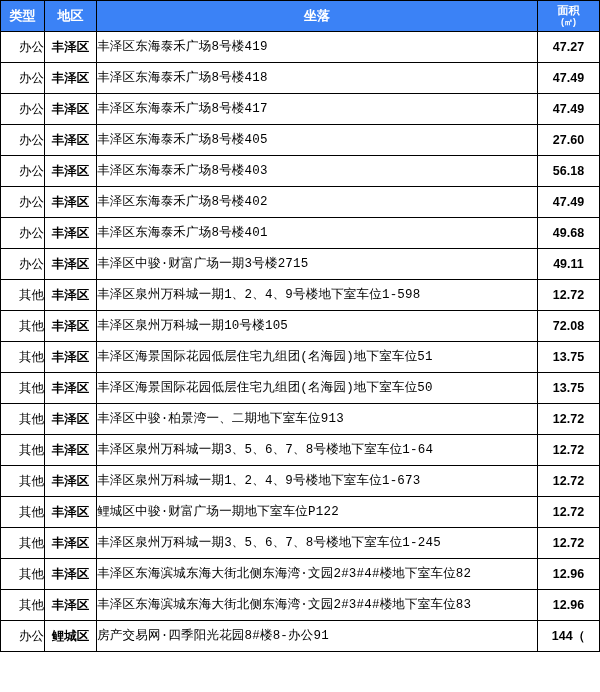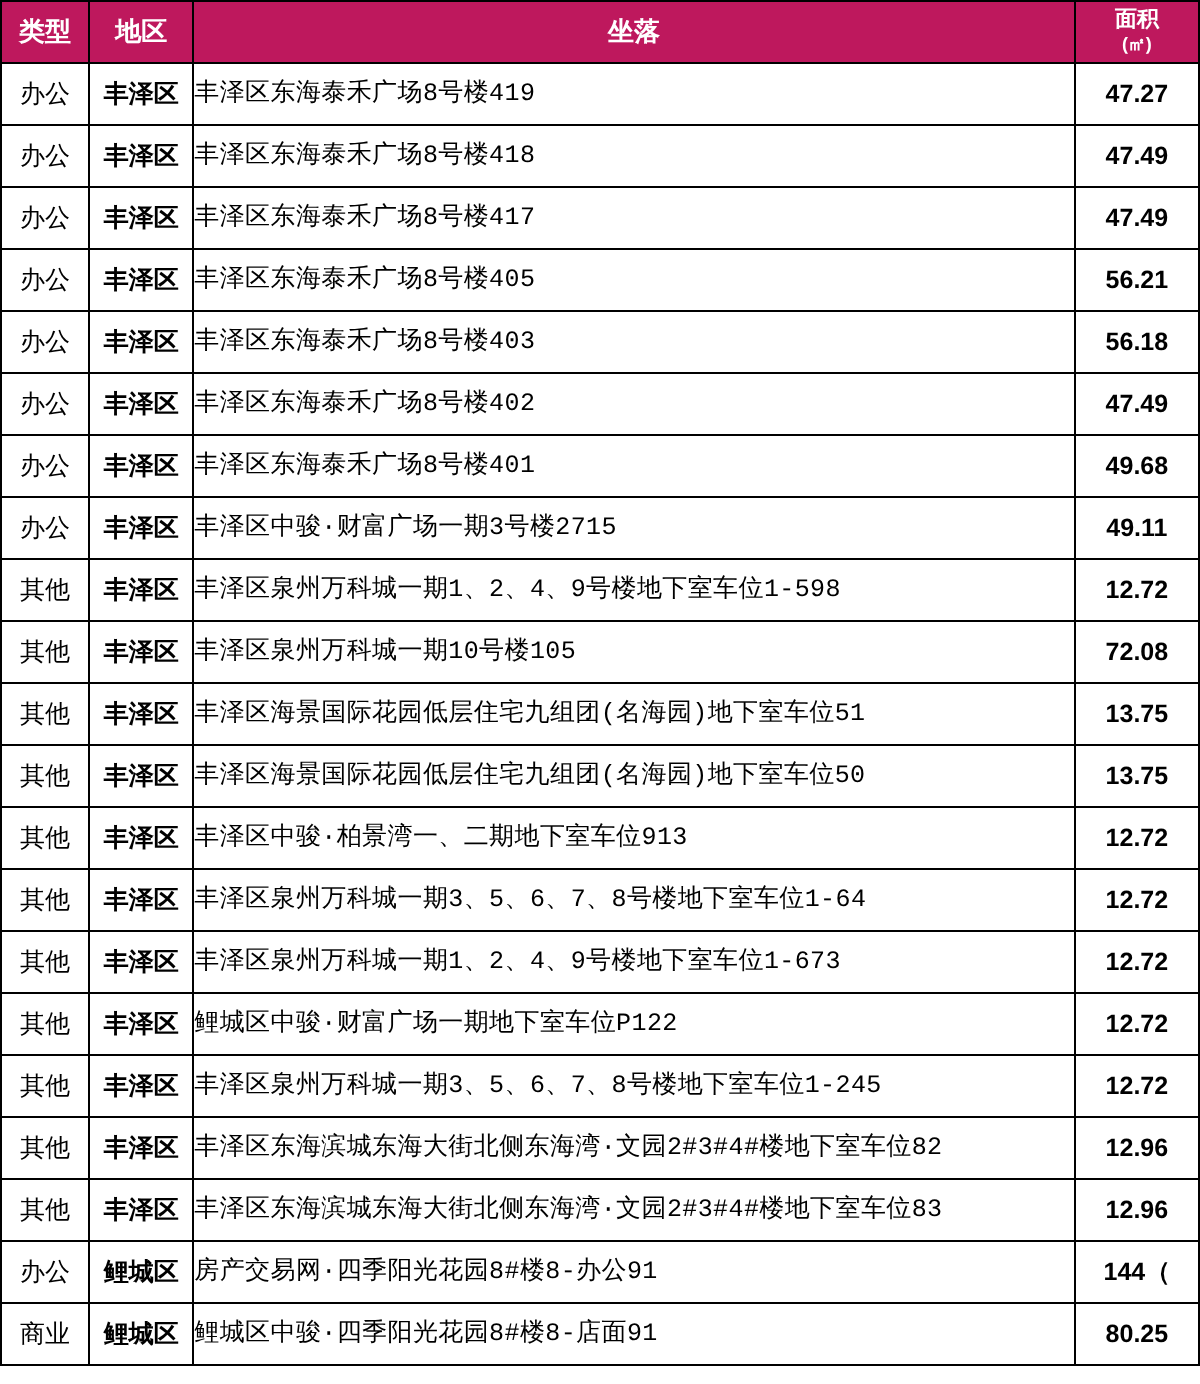--- a/index.html
+++ b/index.html
@@ -18,21 +18,21 @@
     border-collapse: collapse;
     width: 600px;
     table-layout: fixed;
   }
   table.sheet td, table.sheet th {
     border: 1px solid #000000;
     padding: 0;
     vertical-align: middle;
   }
   thead th {
-    background: #be185d;
+    background: #3b82f6;
     color: #ffffff;
     font-weight: bold;
     font-size: 13px;
     text-align: center;
     height: 30px;
     line-height: 14px;
   }
   thead th.area-head {
     font-size: 11px;
     line-height: 12px;
@@ -41,21 +41,21 @@
     display: block;
     font-size: 9px;
     font-weight: bold;
   }
   tbody td {
     font-size: 12.5px;
     height: 30px;
     line-height: 15px;
   }
   td.c-type {
-    text-align: center;
+    text-align: right;
     padding-left: 3px;
     white-space: nowrap;
   }
   td.c-region {
     text-align: center;
     white-space: nowrap;
     font-weight: bold;
   }
   td.c-addr {
     text-align: left;
@@ -126,21 +126,21 @@
       <tr>
         <td class="c-type">办公</td>
         <td class="c-region">丰泽区</td>
         <td class="c-addr">丰泽区东海泰禾广场8号楼417</td>
         <td class="c-area">47.49</td>
       </tr>
       <tr>
         <td class="c-type">办公</td>
         <td class="c-region">丰泽区</td>
         <td class="c-addr">丰泽区东海泰禾广场8号楼405</td>
-        <td class="c-area">56.21</td>
+        <td class="c-area">27.60</td>
       </tr>
       <tr>
         <td class="c-type">办公</td>
         <td class="c-region">丰泽区</td>
         <td class="c-addr">丰泽区东海泰禾广场8号楼403</td>
         <td class="c-area">56.18</td>
       </tr>
       <tr>
         <td class="c-type">办公</td>
         <td class="c-region">丰泽区</td>
@@ -223,23 +223,17 @@
         <td class="c-type">其他</td>
         <td class="c-region">丰泽区</td>
         <td class="c-addr wrap">丰泽区东海滨城东海大街北侧东海湾·文园2#3#4#楼地下室车位83</td>
         <td class="c-area">12.96</td>
       </tr>
       <tr>
         <td class="c-type">办公</td>
         <td class="c-region">鲤城区</td>
         <td class="c-addr">房产交易网·四季阳光花园8#楼8-办公91</td>
         <td class="c-area">144（</td>
-      </tr>
-      <tr>
-        <td class="c-type">商业</td>
-        <td class="c-region">鲤城区</td>
-        <td class="c-addr">鲤城区中骏·四季阳光花园8#楼8-店面91</td>
-        <td class="c-area">80.25</td>
       </tr>
     </tbody>
 </table>
 
 <div class="watermark">房产交易网</div>
 
 </body></html>

